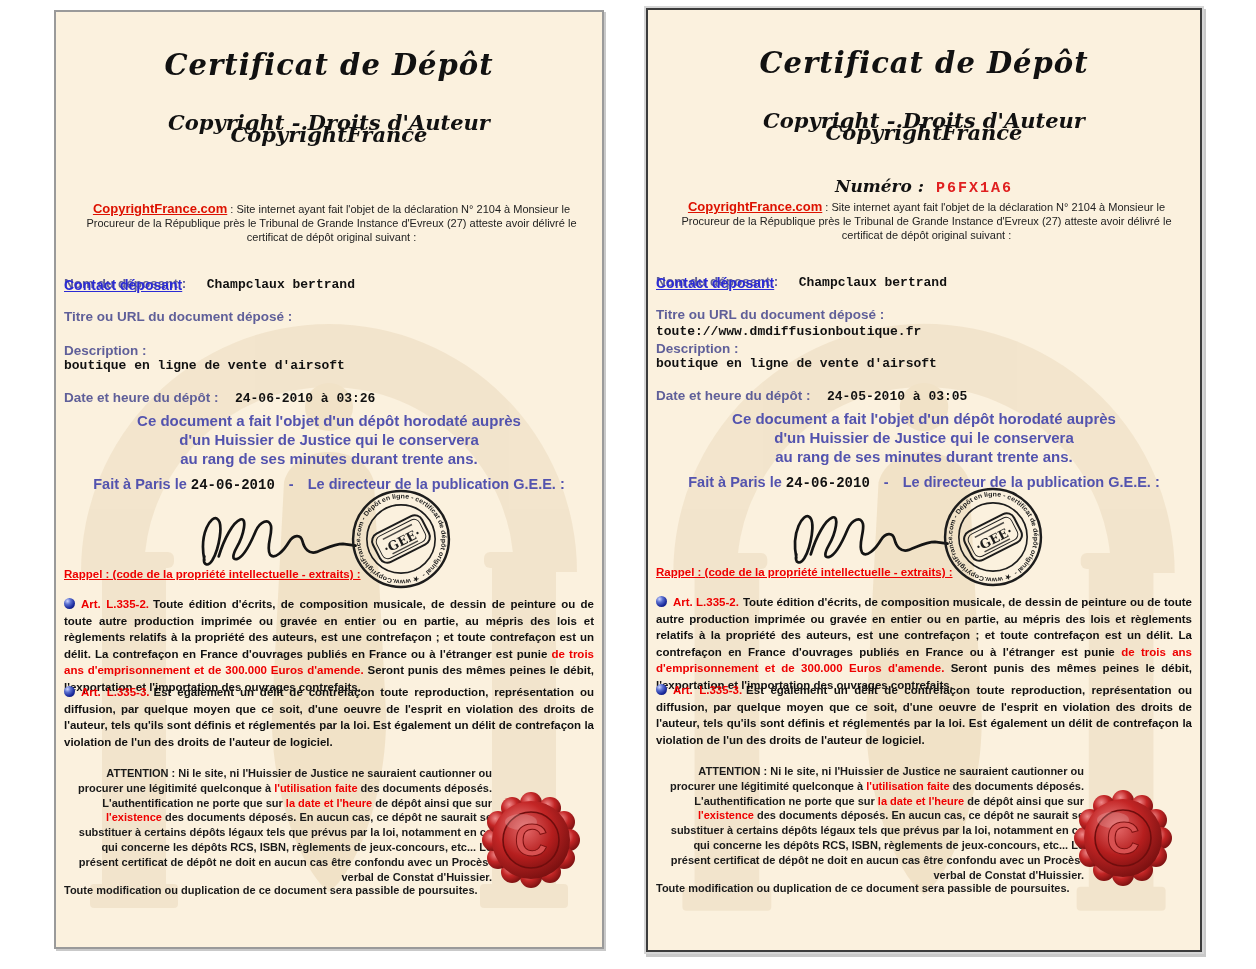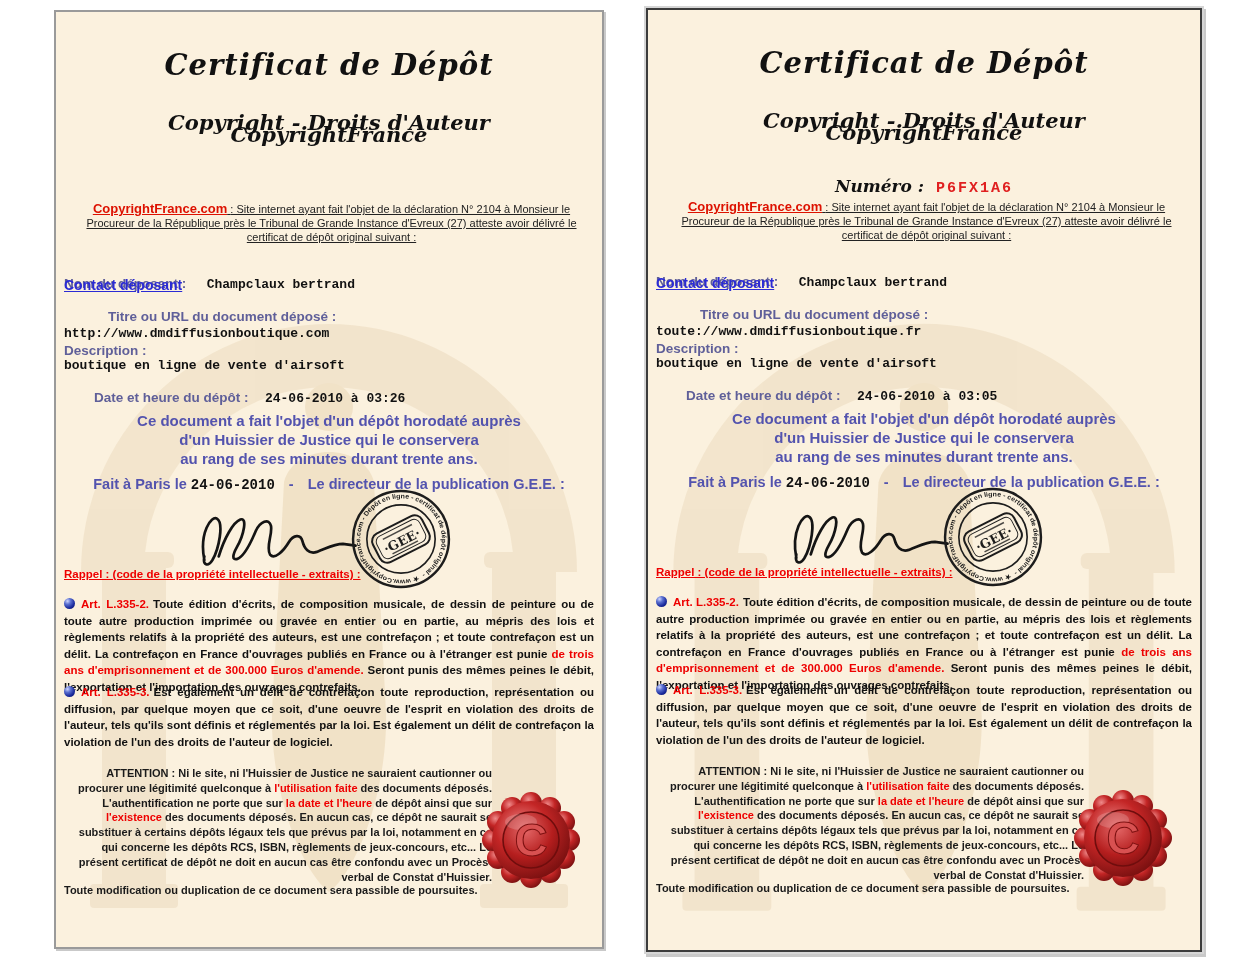--- a/index.html
+++ b/index.html
@@ -16,36 +16,36 @@
   .title{font-family:"DejaVu Serif",serif;font-style:italic;font-weight:bold;color:#111;}
   .t-main{top:36px;font-size:29px;letter-spacing:1px;}
   .t-sub1{top:98px;font-size:21px;}
   .t-sub2{top:110px;font-size:21px;}
   .numero-line{top:166px;}
   .numero-label{font-family:"DejaVu Serif",serif;font-style:italic;font-weight:bold;
                 font-size:17px;color:#111;}
   .numero-value{font-family:"Liberation Mono","DejaVu Sans Mono",monospace;font-weight:bold;
                 font-size:15px;color:#e02020;letter-spacing:2px;margin-left:12px;}
   .site-para{top:190px;left:30px;right:25px;font-size:11px;line-height:14px;color:#222;
-             font-weight:normal;text-decoration:underline;}
+             font-weight:normal;}
   .site-link{color:#dd1100;font-weight:bold;font-size:13px;text-decoration:underline;
              cursor:pointer;}
   .label{color:#5f5f99;font-weight:bold;font-size:13.5px;}
   .mono{font-family:"Liberation Mono","DejaVu Sans Mono",monospace;font-weight:bold;
         font-size:13px;color:#111;}
   .row-nom{top:262px;}
   .row-nom .mono{margin-left:16px;}
   .row-contact{top:264px;}
   .contact-link{color:#2b2bd5;font-weight:bold;font-size:14px;text-decoration:underline;
                 cursor:pointer;}
-  .row-titre{top:297px;margin-left:44px;}
+  .row-titre{top:297px;}
   .row-url{top:314px;}
   .row-descl{top:331px;}
   .row-descv{top:346px;}
-  .row-date{top:376px;margin-left:30px;}
+  .row-date{top:376px;}
   .row-date .mono{margin-left:12px;}
   .notice{top:399px;color:#5353ae;font-weight:bold;font-size:15px;line-height:19px;}
   .fait{top:464px;color:#5353ae;font-weight:bold;font-size:14.5px;}
   .fait .mono{font-size:14px;}
   .fait .sep{margin:0 10px;}
   .sigzone{top:478px;height:106px;}
   .sig-svg{position:absolute;left:118px;top:16px;width:195px;height:72px;}
   .stamp-svg{position:absolute;left:286px;top:-2px;width:102px;height:102px;}
   .rappel{top:556px;color:#ee0000;font-weight:bold;font-size:11.5px;
           text-decoration:underline;}
@@ -95,21 +95,20 @@
 
     <div class="blk row-nom">
       <span class="label">Nom du déposant :</span>
       <span class="mono">Champclaux bertrand</span>
     </div>
     <div class="blk row-contact">
       <a class="contact-link">Contact déposant</a>
     </div>
 
     <div class="blk row-titre label">Titre ou URL du document déposé :</div>
-    <div class="blk row-url mono">http://www.dmdiffusionboutique.com</div>
     <div class="blk row-descl label">Description :</div>
     <div class="blk row-descv mono">boutique en ligne de vente d'airsoft</div>
 
     <div class="blk row-date">
       <span class="label">Date et heure du dépôt :</span>
       <span class="mono">24-06-2010 à 03:26</span>
     </div>
 
     <div class="blk center notice">
       <div>Ce document a fait l'objet d'un dépôt horodaté auprès</div>
@@ -236,21 +235,21 @@
       <a class="contact-link">Contact déposant</a>
     </div>
 
     <div class="blk row-titre label">Titre ou URL du document déposé :</div>
     <div class="blk row-url mono">toute://www.dmdiffusionboutique.fr</div>
     <div class="blk row-descl label">Description :</div>
     <div class="blk row-descv mono">boutique en ligne de vente d'airsoft</div>
 
     <div class="blk row-date">
       <span class="label">Date et heure du dépôt :</span>
-      <span class="mono">24-06-2010 à 03:05</span>
+      <span class="mono">24-05-2010 à 03:05</span>
     </div>
 
     <div class="blk center notice">
       <div>Ce document a fait l'objet d'un dépôt horodaté auprès</div>
       <div>d'un Huissier de Justice qui le conservera</div>
       <div>au rang de ses minutes durant trente ans.</div>
     </div>
 
     <div class="blk center fait">
       <span>Fait à Paris le</span>

